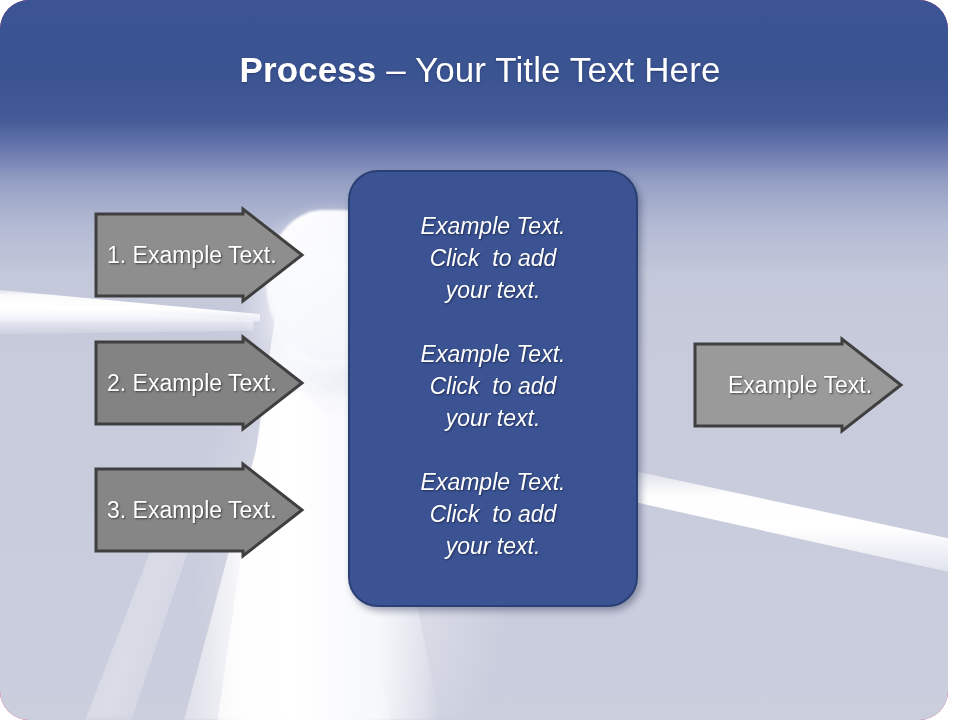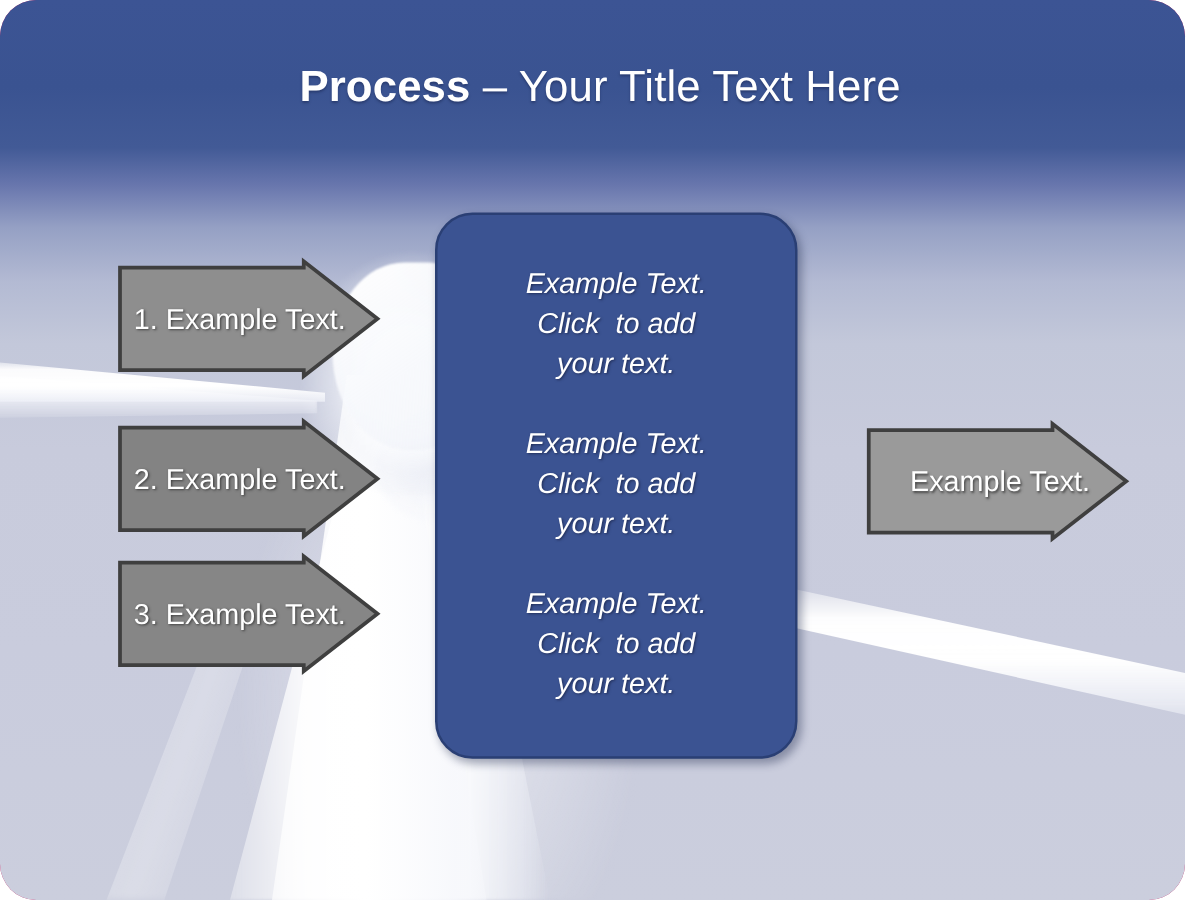--- a/index.html
+++ b/index.html
@@ -198,21 +198,21 @@
     color: #ffffff;
     font-size: 23px;
     line-height: 22px;
     white-space: nowrap;
     text-shadow: 1px 1px 2px rgba(40,40,40,0.75);
     pointer-events: none;
   }
 
   #arrow-1 { left: 93px; top: 206px; width: 212px; height: 98px; }
   #arrow-2 { left: 93px; top: 334px; width: 212px; height: 98px; }
-  #arrow-3 { left: 93px; top: 442px; width: 212px; height: 98px; }
+  #arrow-3 { left: 93px; top: 461px; width: 212px; height: 98px; }
   #arrow-out { left: 692px; top: 336px; width: 212px; height: 98px; }
 
   #arrow-1 .arrow-label   { left: 14px; top: 38px; }
   #arrow-2 .arrow-label   { left: 14px; top: 38px; }
   #arrow-3 .arrow-label   { left: 14px; top: 38px; }
   #arrow-out .arrow-label { left: 36px; top: 38px; }
 
   
   .panel {
     position: absolute;

